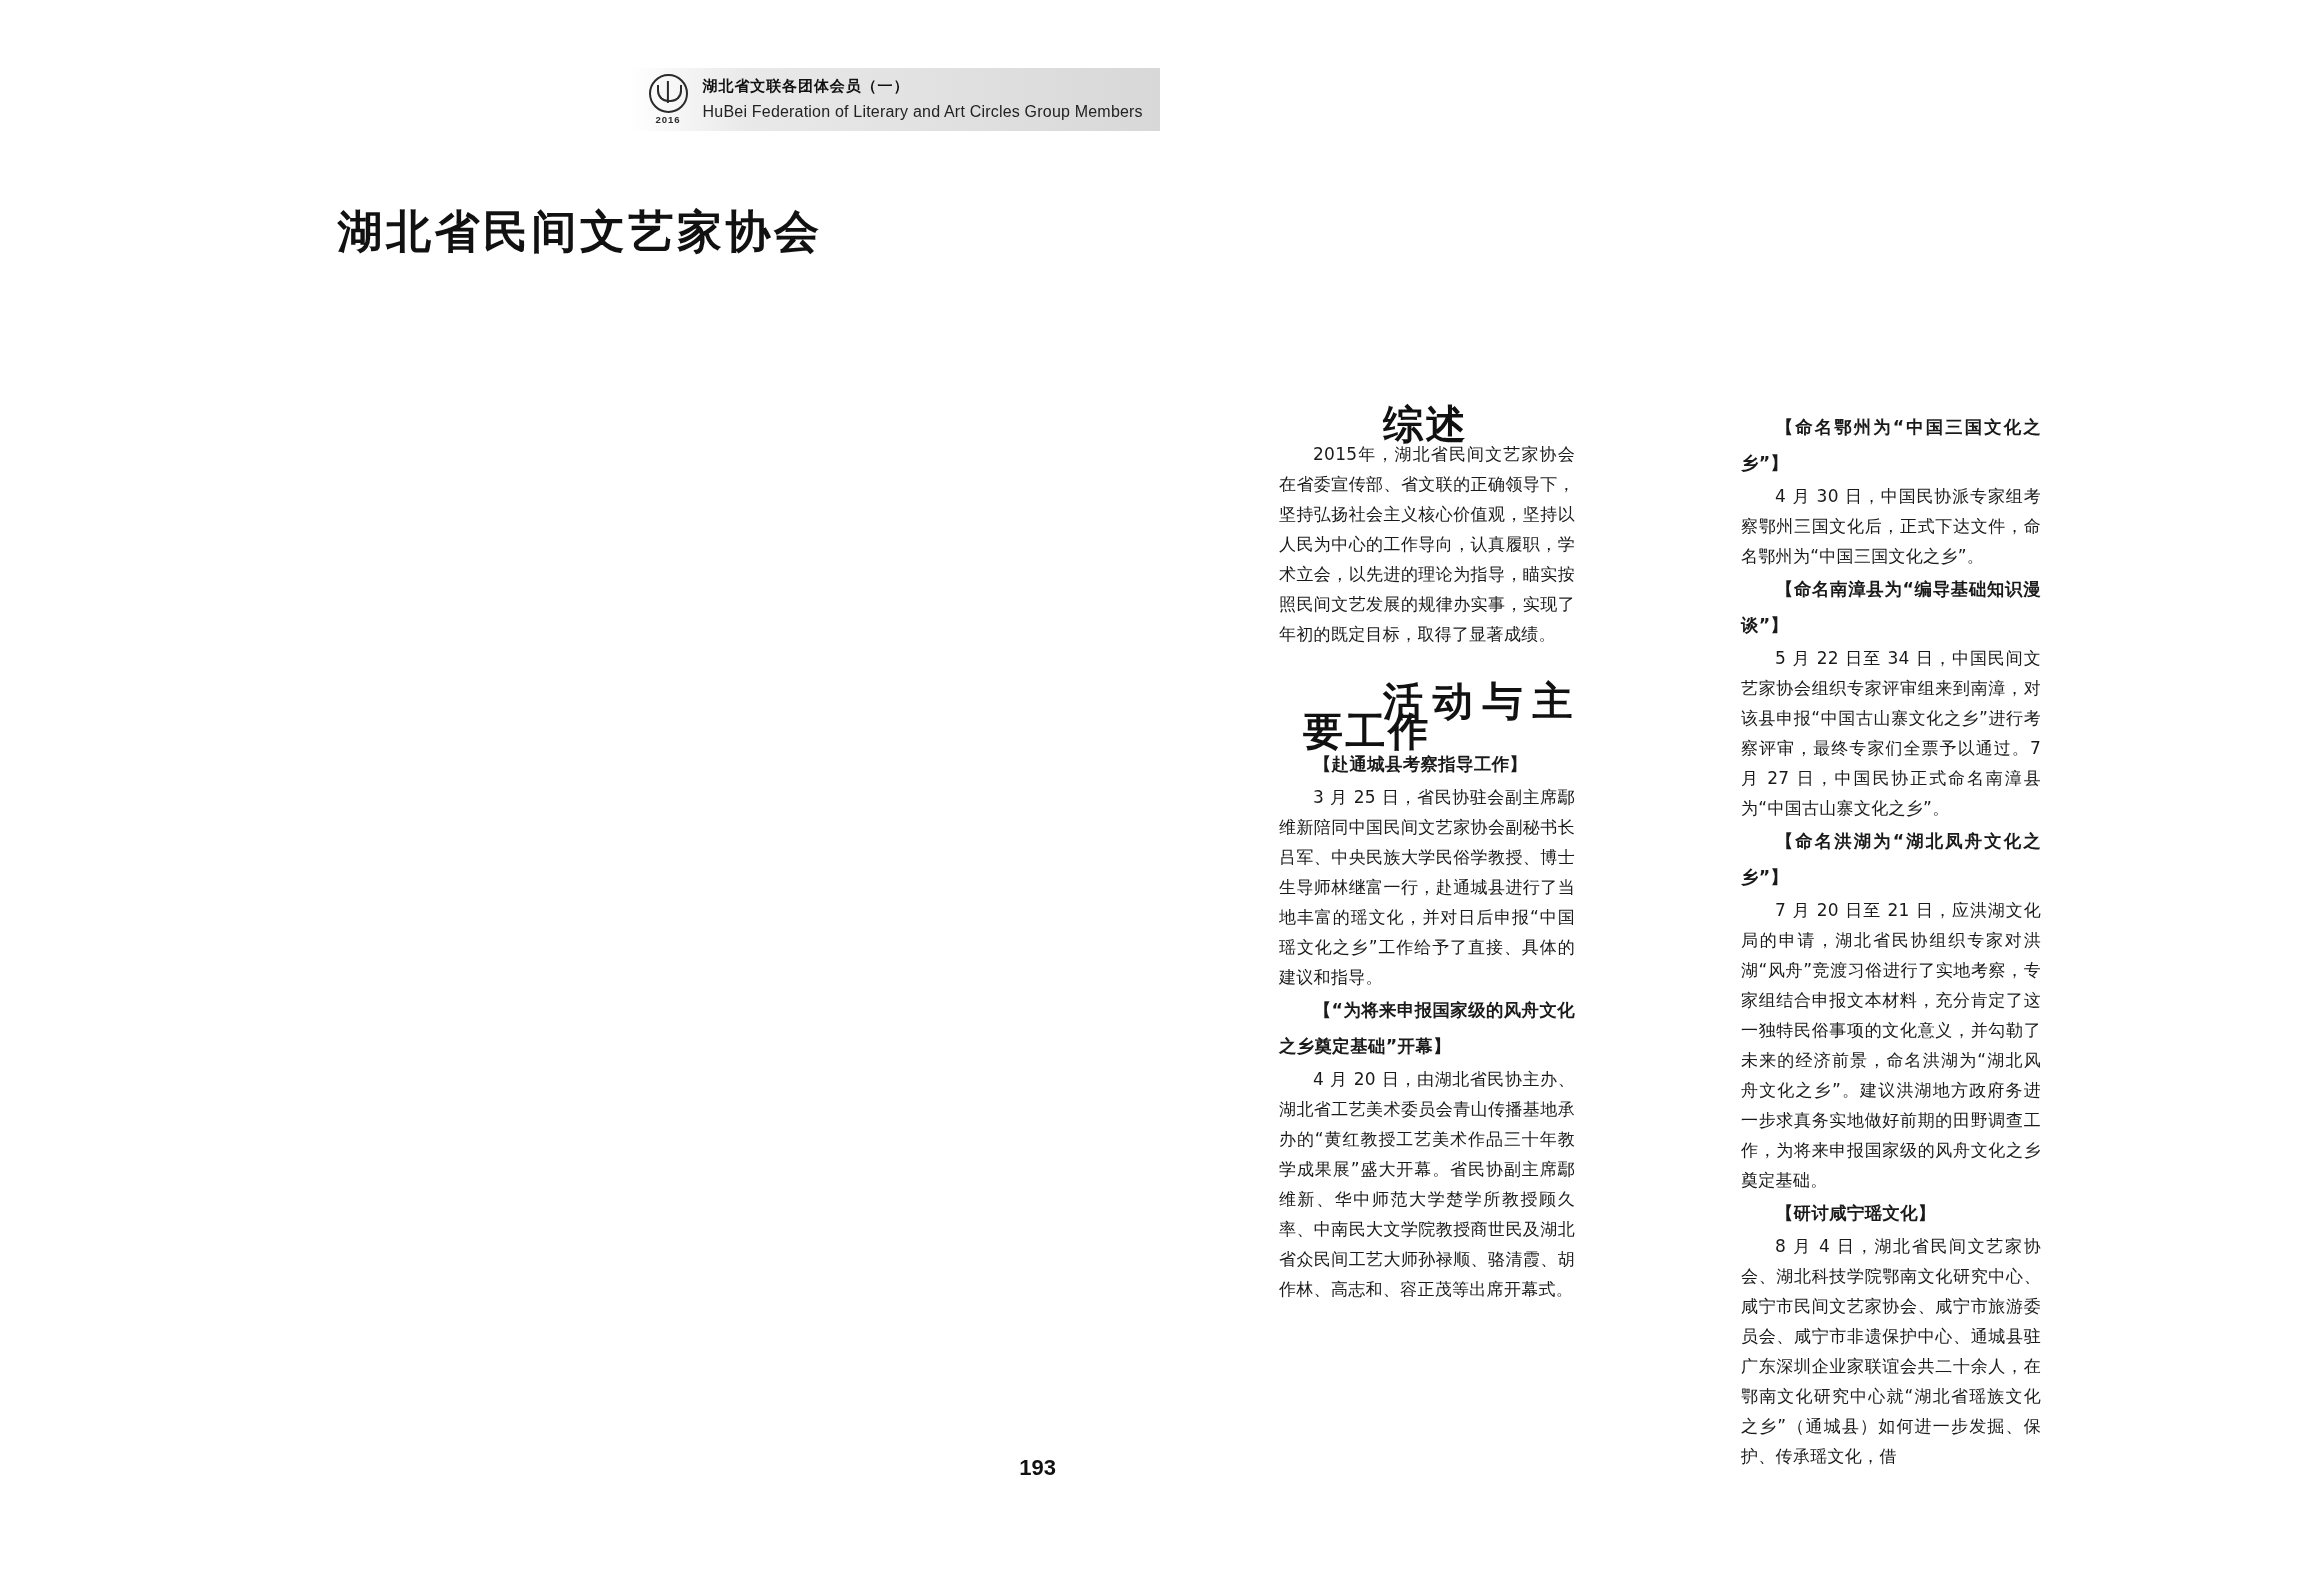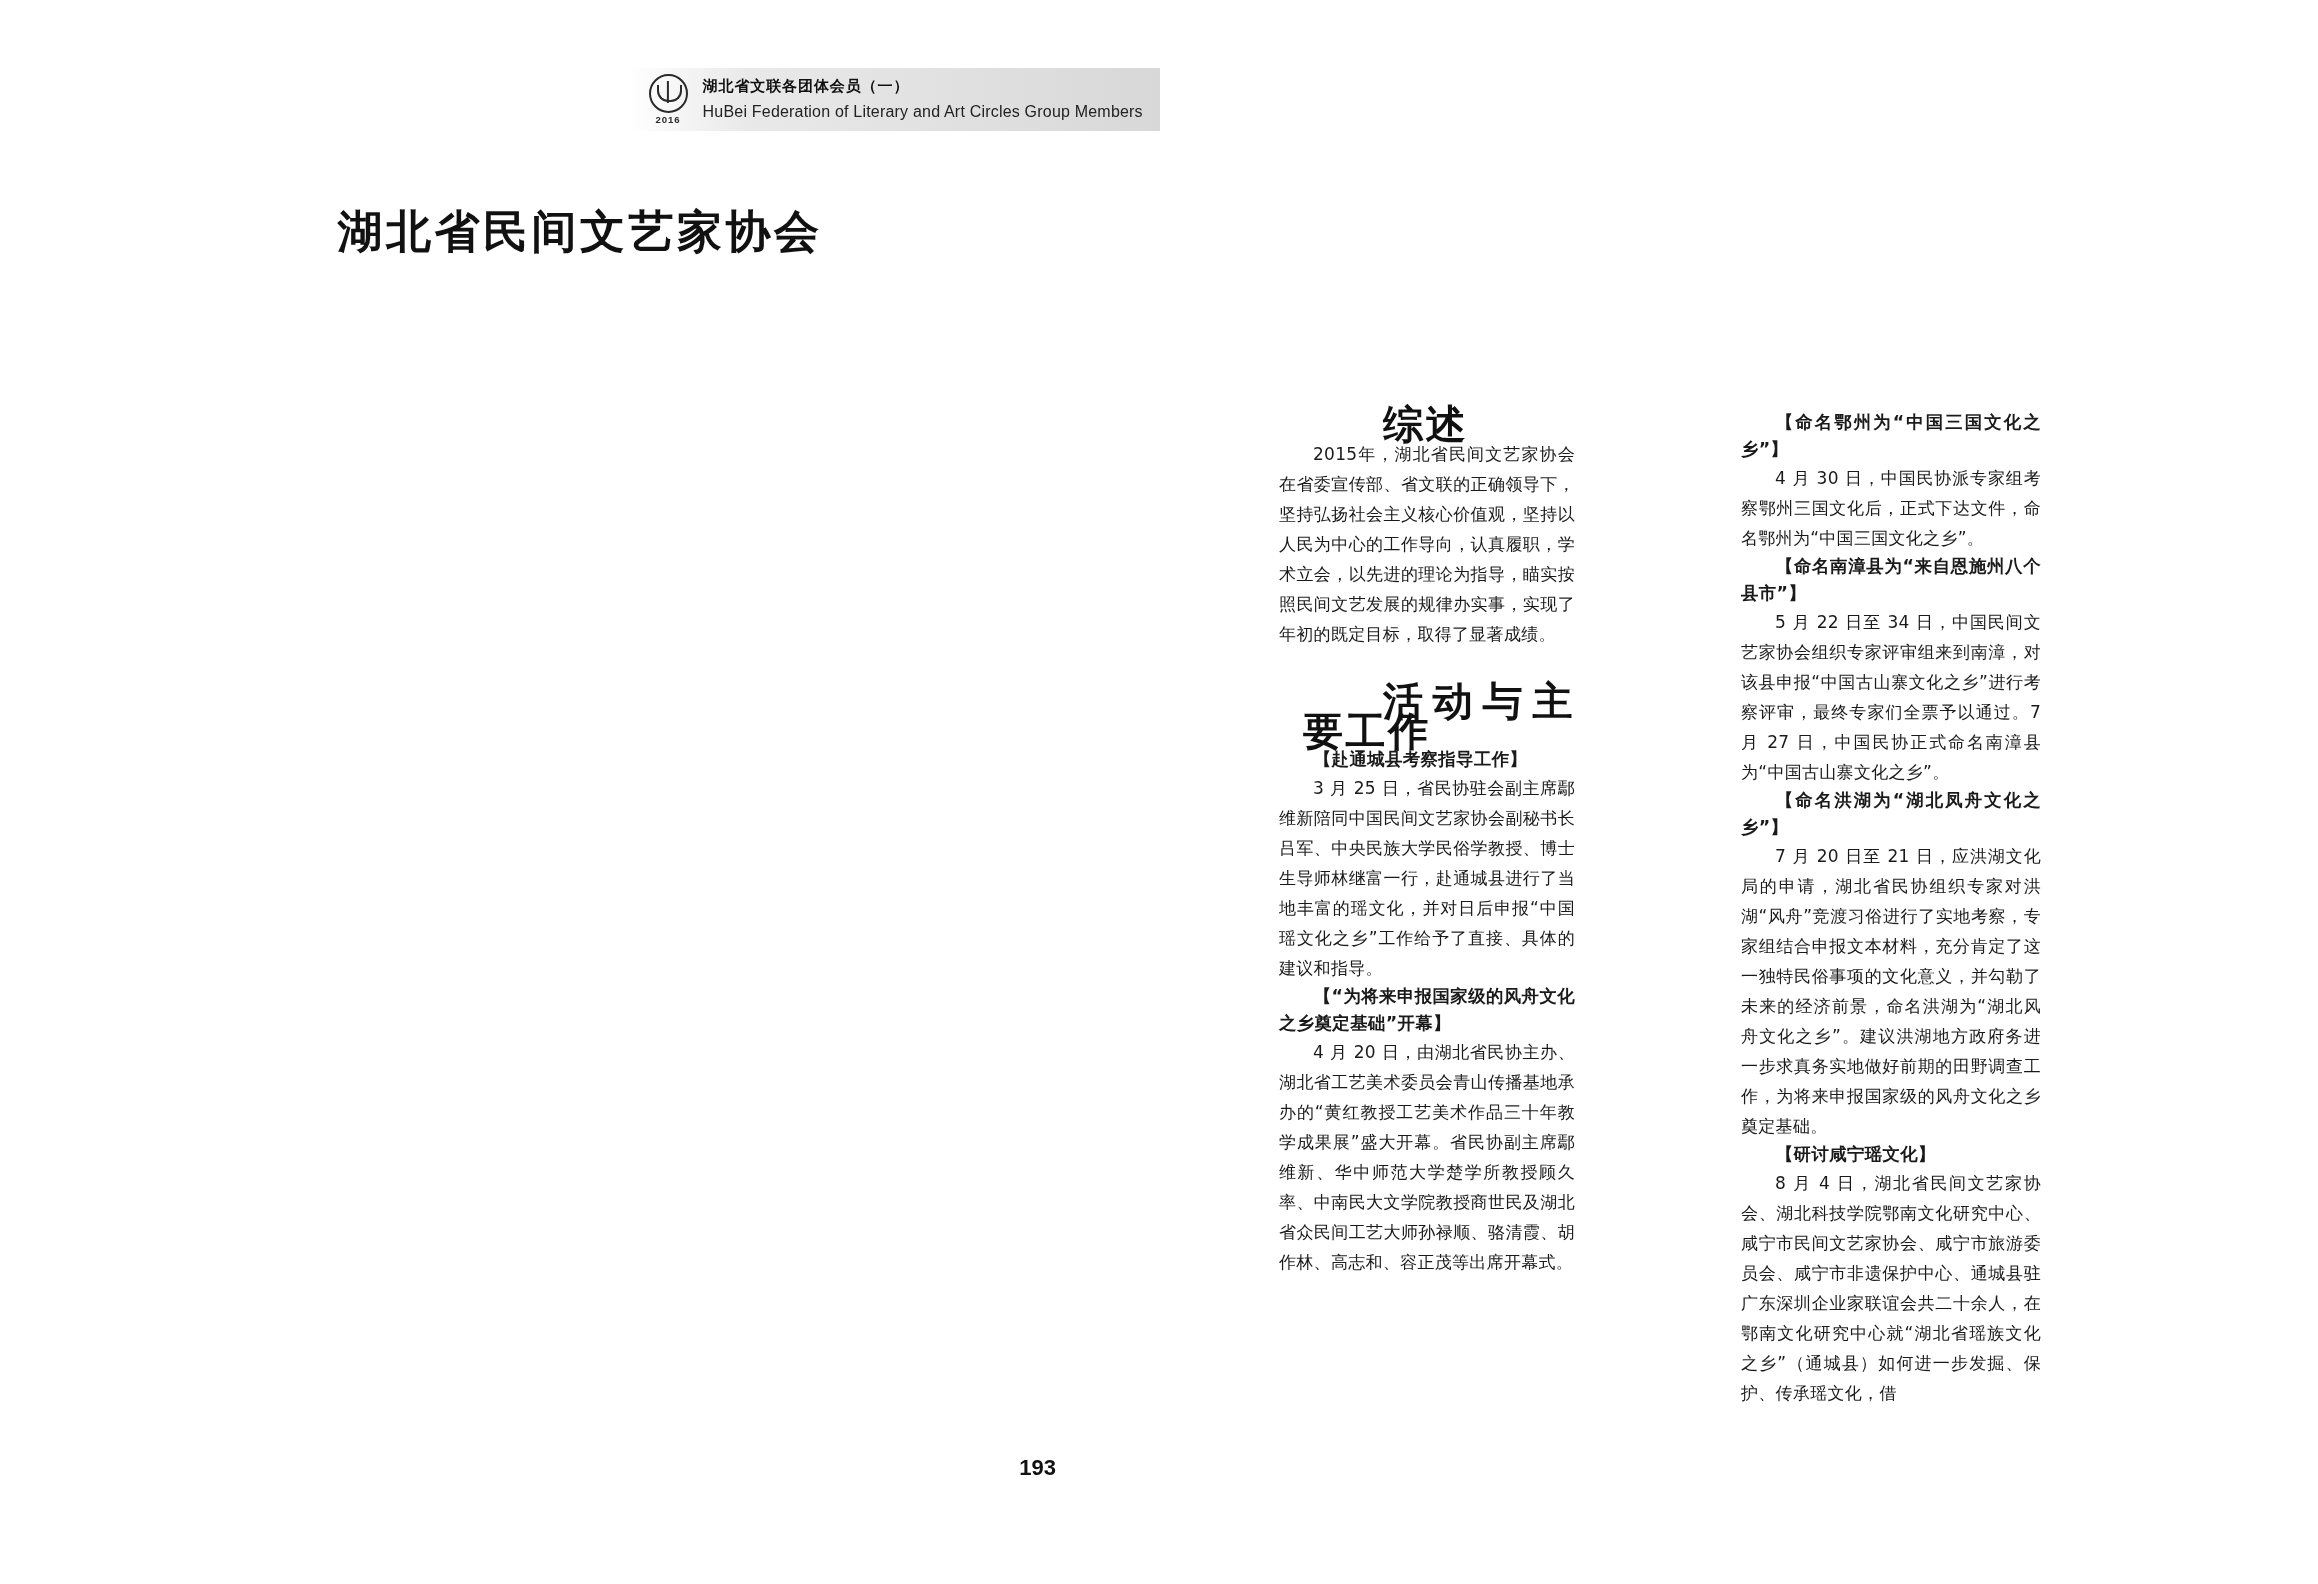--- a/index.html
+++ b/index.html
@@ -123,21 +123,21 @@
   .col p {
     margin: 0 0 0 0;
     text-indent: 2em;
   }
   .bracket-head {
     font-weight: bold;
     font-size: 17.4px;
     letter-spacing: 0.4px;
     margin: 15.6px 0 3.5px 0;
     text-indent: 0;
-    line-height: 27px;
+    line-height: 36px;
     font-family: "DejaVu Sans", sans-serif;
   }
 
   .l-col1 { left: 143px; top: 213px; width: 300px; }
   .l-col2 { left: 619px; top: 213px; width: 300px; }
 
   
   .pagenum-left {
     position: absolute;
     left: 113px;
@@ -422,21 +422,21 @@
       <p class="section-head center-ish">活动与主要工作</p>
       <p class="bracket-head">【赴通城县考察指导工作】</p>
       <p>3 月 25 日，省民协驻会副主席鄢维新陪同中国民间文艺家协会副秘书长吕军、中央民族大学民俗学教授、博士生导师林继富一行，赴通城县进行了当地丰富的瑶文化，并对日后申报“中国瑶文化之乡”工作给予了直接、具体的建议和指导。</p>
       <p class="bracket-head">【“为将来申报国家级的风舟文化之乡奠定基础”开幕】</p>
       <p>4 月 20 日，由湖北省民协主办、湖北省工艺美术委员会青山传播基地承办的“黄红教授工艺美术作品三十年教学成果展”盛大开幕。省民协副主席鄢维新、华中师范大学楚学所教授顾久率、中南民大文学院教授商世民及湖北省众民间工艺大师孙禄顺、骆清霞、胡作林、高志和、容正茂等出席开幕式。</p>
     </div>
 
     <div class="col r-col2">
       <p class="bracket-head" style="margin-top:0">【命名鄂州为“中国三国文化之乡”】</p>
       <p>4 月 30 日，中国民协派专家组考察鄂州三国文化后，正式下达文件，命名鄂州为“中国三国文化之乡”。</p>
-      <p class="bracket-head">【命名南漳县为“来自恩施州八个县市”】</p>
+      <p class="bracket-head">【命名南漳县为“编导基础知识漫谈”】</p>
       <p>5 月 22 日至 34 日，中国民间文艺家协会组织专家评审组来到南漳，对该县申报“中国古山寨文化之乡”进行考察评审，最终专家们全票予以通过。7 月 27 日，中国民协正式命名南漳县为“中国古山寨文化之乡”。</p>
       <p class="bracket-head">【命名洪湖为“湖北凤舟文化之乡”】</p>
       <p>7 月 20 日至 21 日，应洪湖文化局的申请，湖北省民协组织专家对洪湖“风舟”竞渡习俗进行了实地考察，专家组结合申报文本材料，充分肯定了这一独特民俗事项的文化意义，并勾勒了未来的经济前景，命名洪湖为“湖北风舟文化之乡”。建议洪湖地方政府务进一步求真务实地做好前期的田野调查工作，为将来申报国家级的风舟文化之乡奠定基础。</p>
       <p class="bracket-head">【研讨咸宁瑶文化】</p>
       <p>8 月 4 日，湖北省民间文艺家协会、湖北科技学院鄂南文化研究中心、咸宁市民间文艺家协会、咸宁市旅游委员会、咸宁市非遗保护中心、通城县驻广东深圳企业家联谊会共二十余人，在鄂南文化研究中心就“湖北省瑶族文化之乡”（通城县）如何进一步发掘、保护、传承瑶文化，借</p>
     </div>
 
     <div class="pagenum-right">193</div>
   </div>
 

